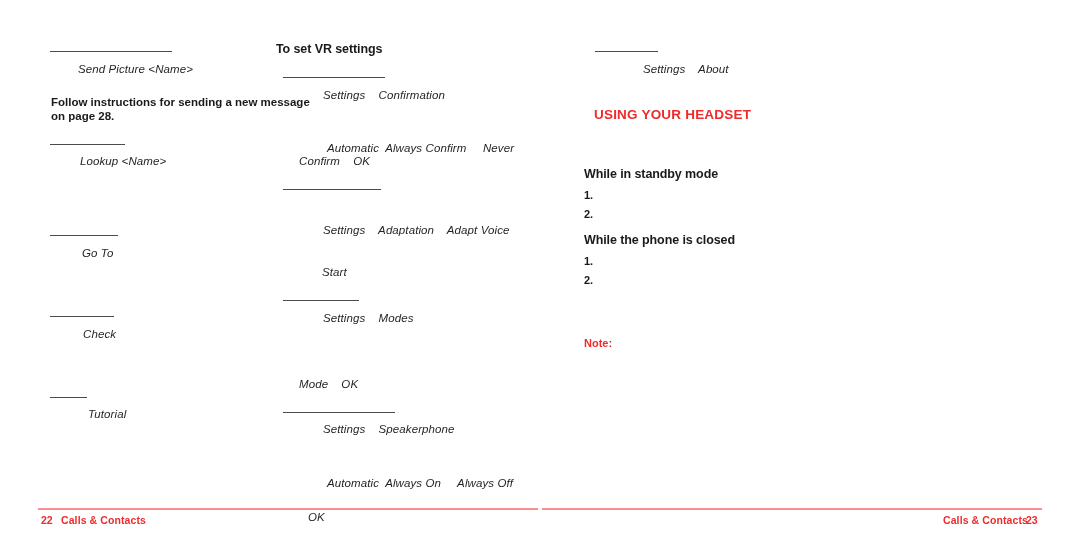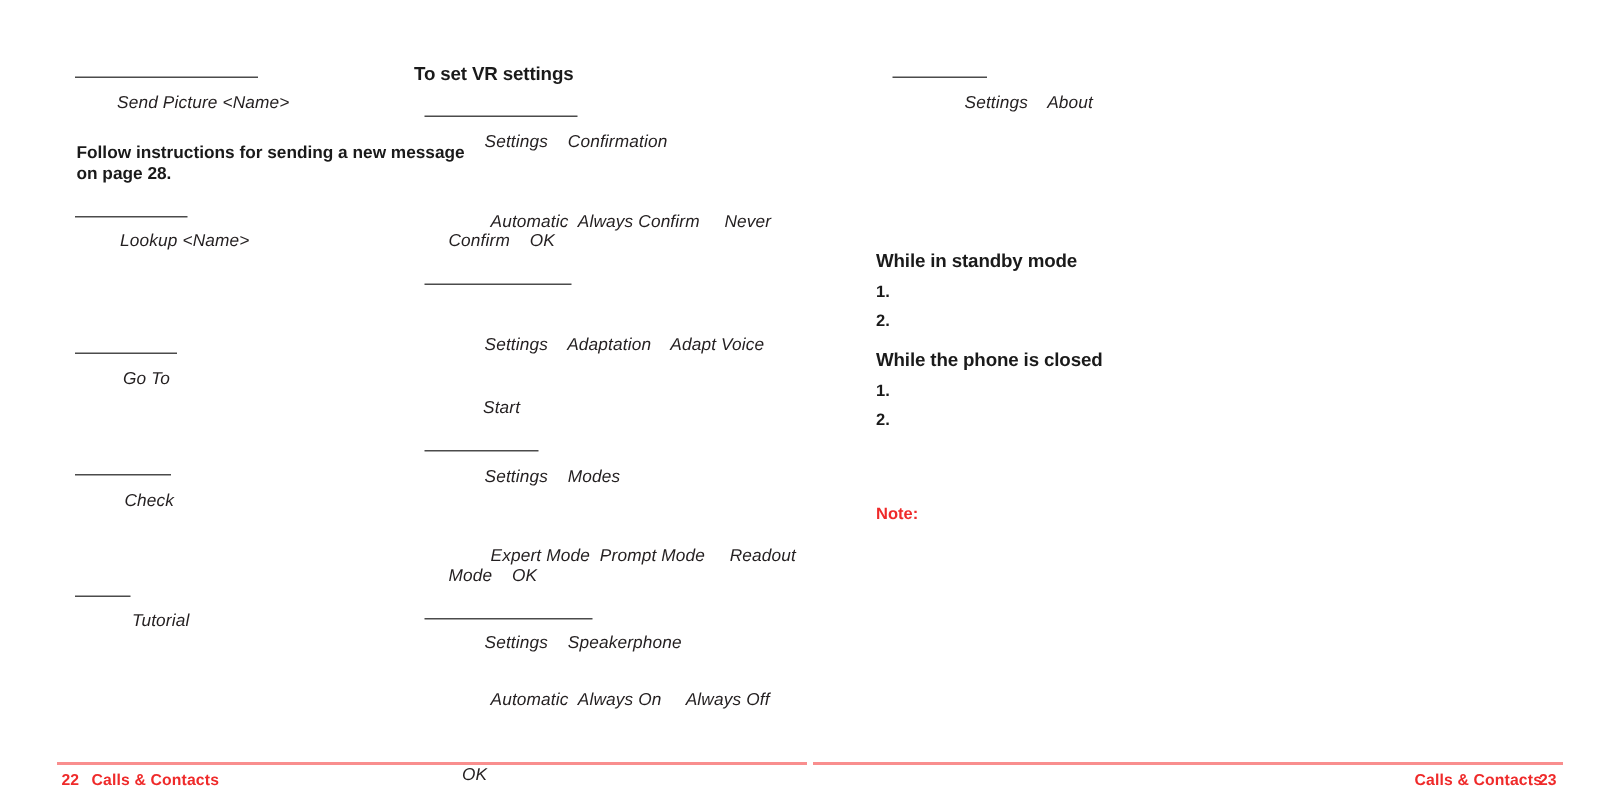--- a/index.html
+++ b/index.html
@@ -134,32 +134,32 @@
   <div class="itemtext" style="left:299px; top:155px;">Confirm    OK</div>
 
   <div class="rule" style="left:283px; top:189px; width:98px;"></div>
   <div class="itemtext" style="left:323px; top:200px;margin-top:24px;">Settings    Adaptation    Adapt Voice</div>
 
   <div class="itemtext" style="left:322px; top:266px;">Start</div>
 
   <div class="rule" style="left:283px; top:300px; width:76px;"></div>
   <div class="itemtext" style="left:323px; top:312px;">Settings    Modes</div>
 
-  <div class="itemtext" style="left:327px; top:365px;">Expert Mode  Prompt Mode     Readout</div>
   <div class="itemtext" style="left:299px; top:378px;">Mode    OK</div>
 
   <div class="rule" style="left:283px; top:412px; width:112px;"></div>
   <div class="itemtext" style="left:323px; top:423px;">Settings    Speakerphone</div>
 
-  <div class="itemtext" style="left:327px; top:461px;">Automatic  Always On     Always Off</div>
+  <div class="itemtext" style="left:327px; top:477px;">Automatic  Always On     Always Off</div>
   <div class="itemtext" style="left:308px; top:491px;margin-top:20px;">OK</div>
 
   <div class="rule" style="left:595px; top:51px; width:63px;"></div>
   <div class="itemtext" style="left:628px; top:63px;margin-left:15px;">Settings    About</div>
 
+  <div class="sectionhead" style="left:594px; top:107px;">USING YOUR HEADSET</div>
 
   <div class="headbold" style="left:584px; top:167px;">While in standby mode</div>
   <div class="listnum" style="left:584px; top:189px;">1.</div>
   <div class="listnum" style="left:584px; top:208px;">2.</div>
 
   <div class="headbold" style="left:584px; top:233px;">While the phone is closed</div>
   <div class="listnum" style="left:584px; top:255px;">1.</div>
   <div class="listnum" style="left:584px; top:274px;">2.</div>
 
   <div class="notelabel" style="left:584px; top:297px;margin-top:40px;">Note:</div>

